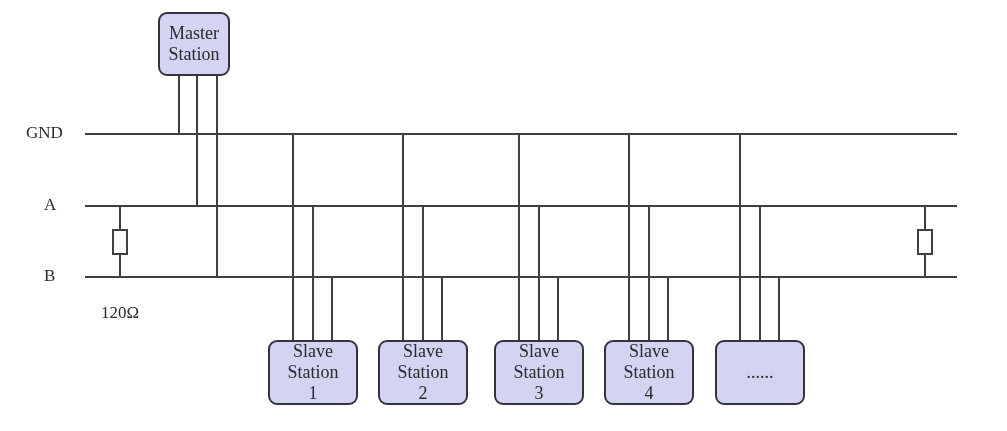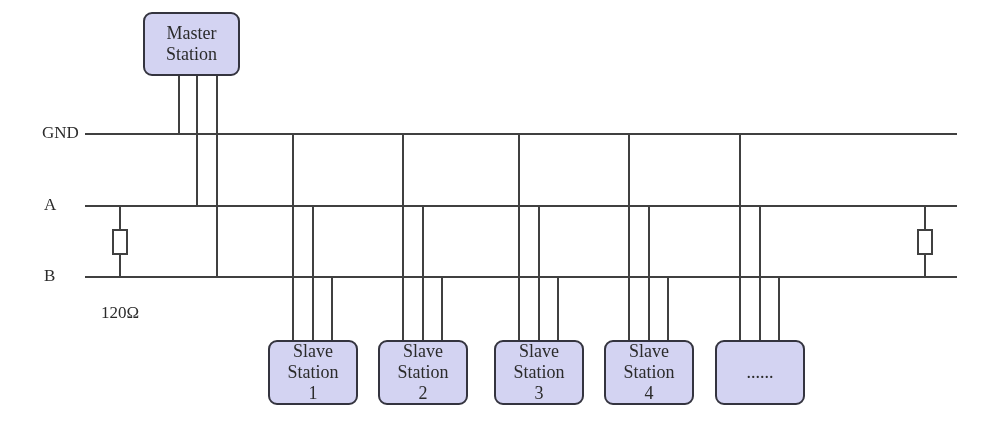--- a/index.html
+++ b/index.html
@@ -43,42 +43,42 @@
     align-items: center;
     justify-content: center;
     text-align: center;
   }
   .node-label {
     font-size: 18px;
     line-height: 21px;
     white-space: pre-line;
     color: #2b2b2b;
   }
-  .master-box { left: 143px; top: 12px; width: 97px; height: 64px; }
+  .master-box { left: 158px; top: 12px; width: 72px; height: 64px; }
   .resistor {
     position: absolute;
     width: 16px;
     height: 26px;
     background: #ffffff;
     border: 2px solid #404040;
     box-sizing: border-box;
   }
   .res-value {
     position: absolute;
     font-size: 17px;
     color: #2b2b2b;
     white-space: nowrap;
   }
 </style>
 </head>
 <body>
 
 <div class="canvas">
 
-  <div class="bus-label" style="left:26px; top:123px;margin-left:16px;">GND</div>
+  <div class="bus-label" style="left:26px; top:123px;">GND</div>
   <div class="bus-label" style="left:44px; top:195px;">A</div>
   <div class="bus-label" style="left:44px; top:266px;">B</div>
 
   <div class="wire-h" style="left:85px; top:133px; width:872px;"></div>
   <div class="wire-h" style="left:85px; top:205px; width:872px;"></div>
   <div class="wire-h" style="left:85px; top:276px; width:872px;"></div>
 
   <div class="wire-v" style="left:178px; top:76px; height:59px;"></div>
   <div class="wire-v" style="left:196px; top:76px; height:131px;"></div>
   <div class="wire-v" style="left:216px; top:76px; height:202px;"></div>

